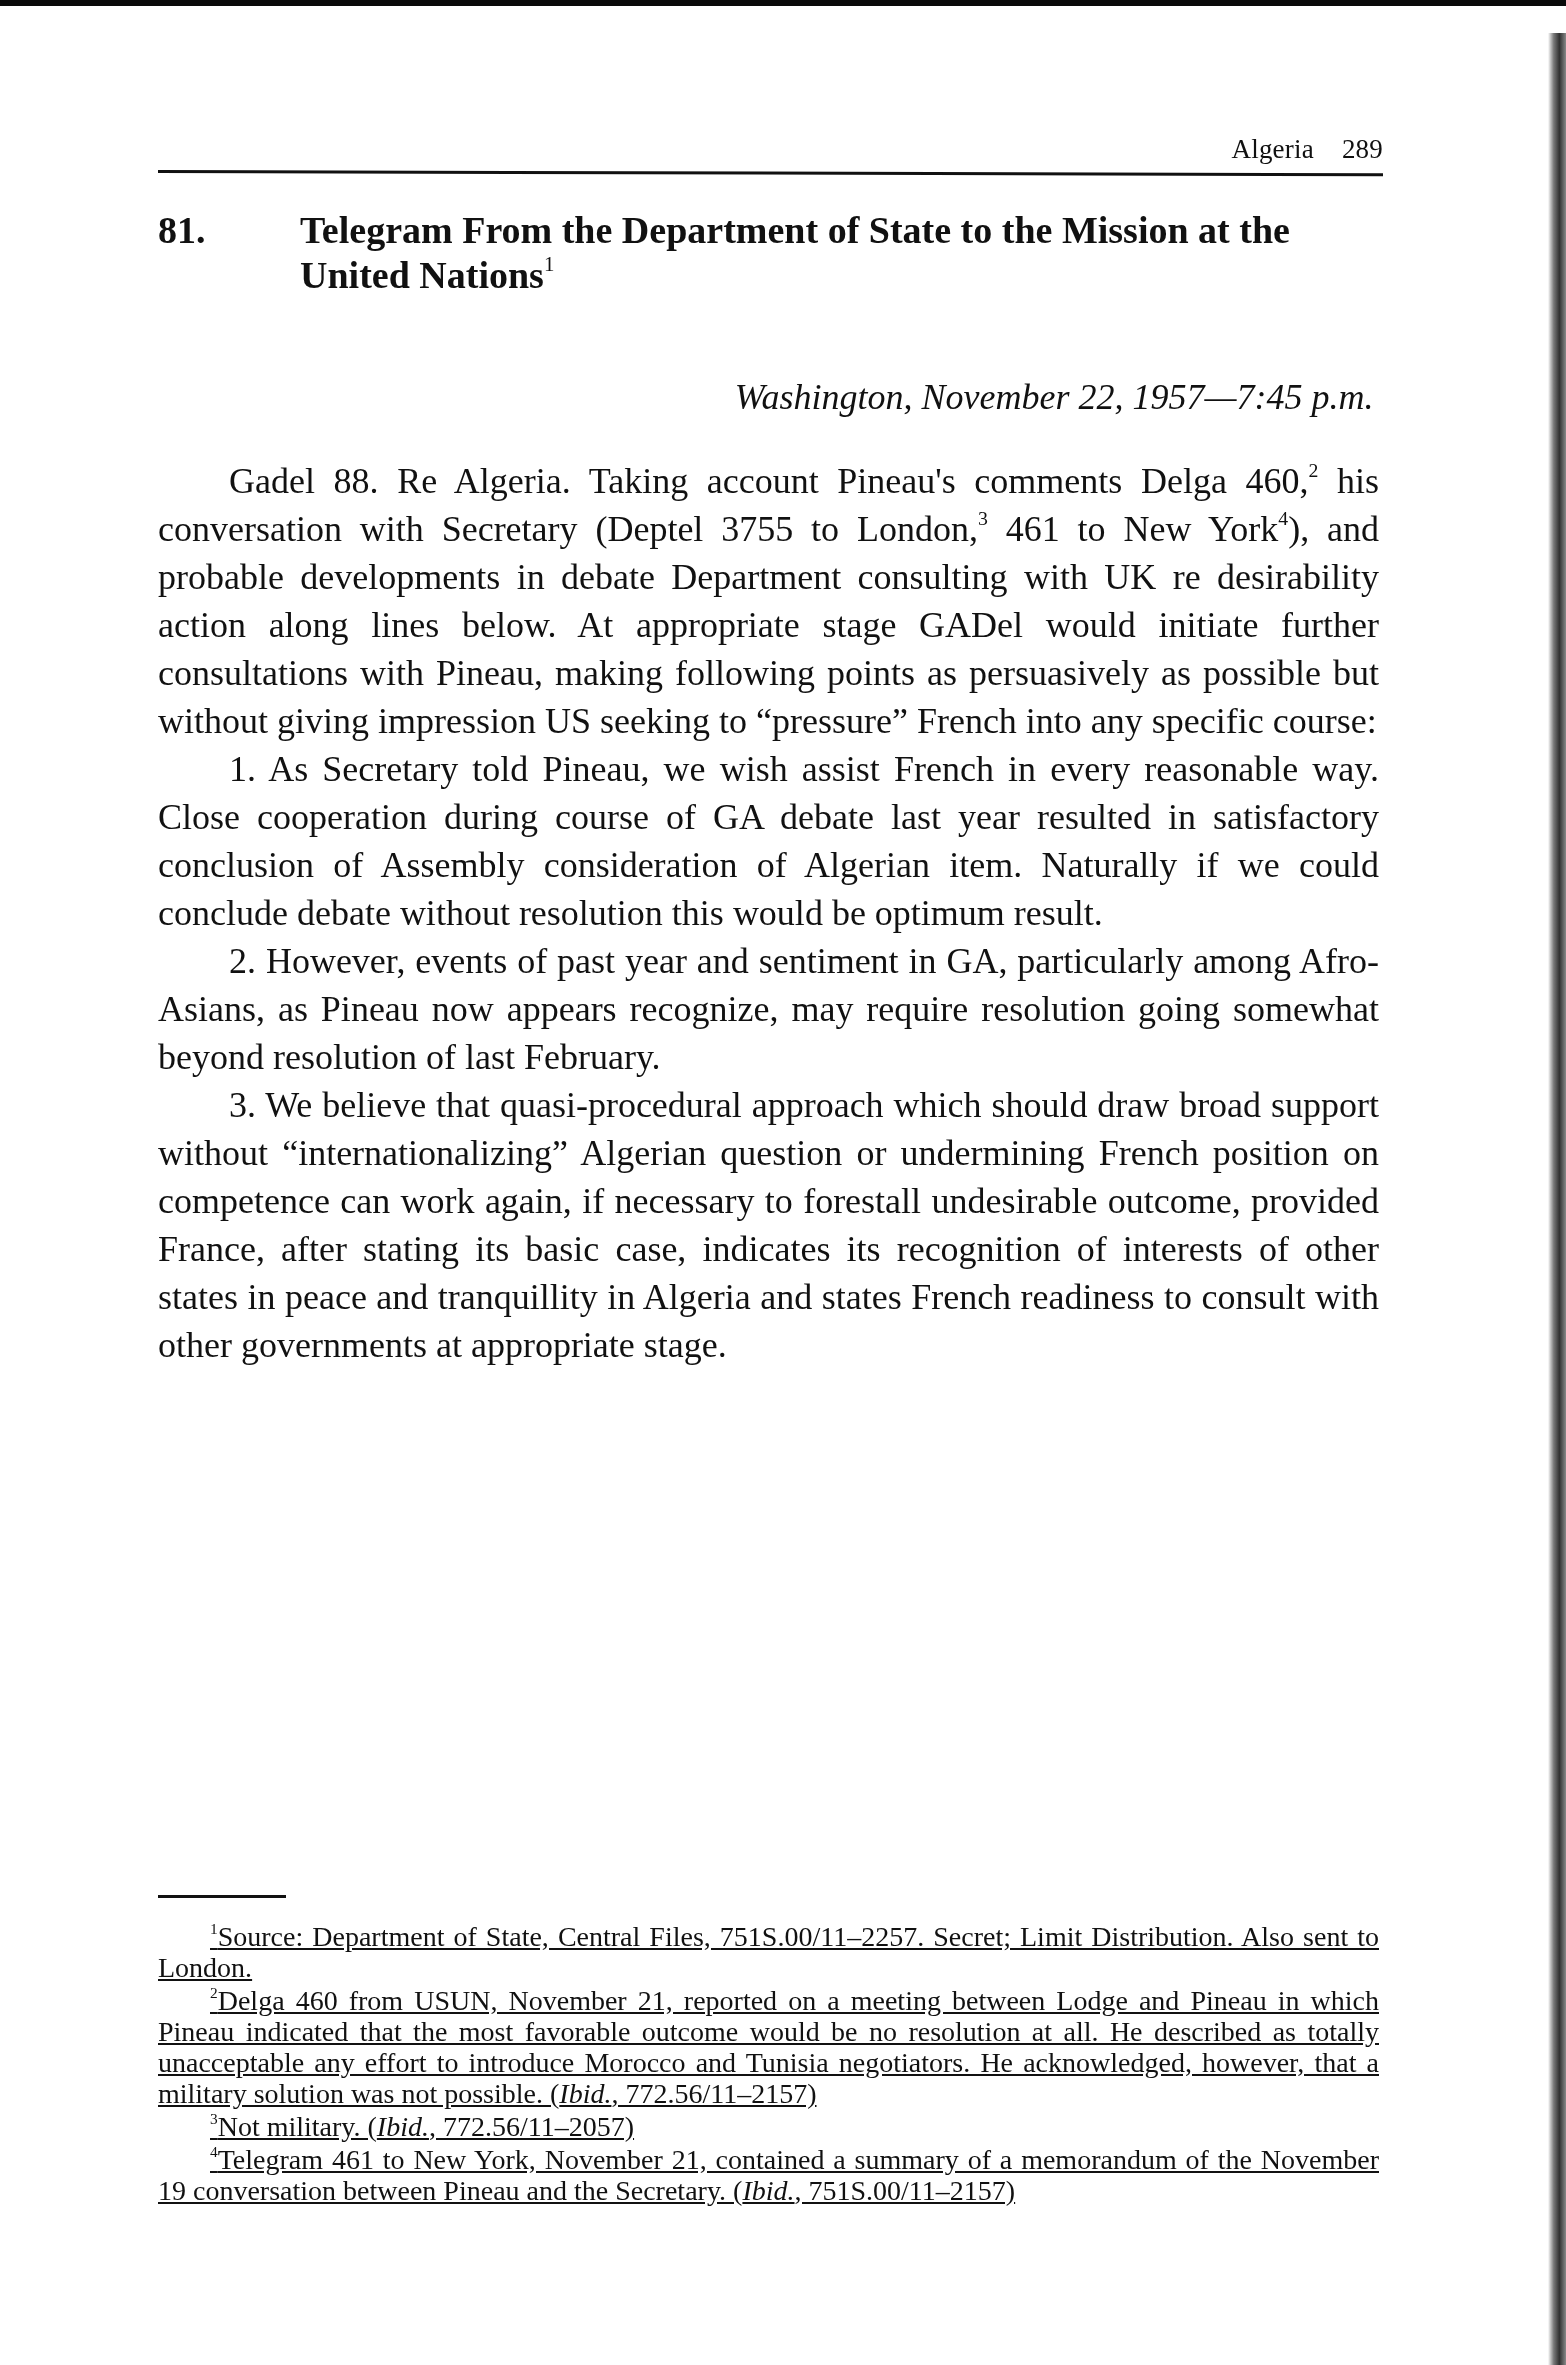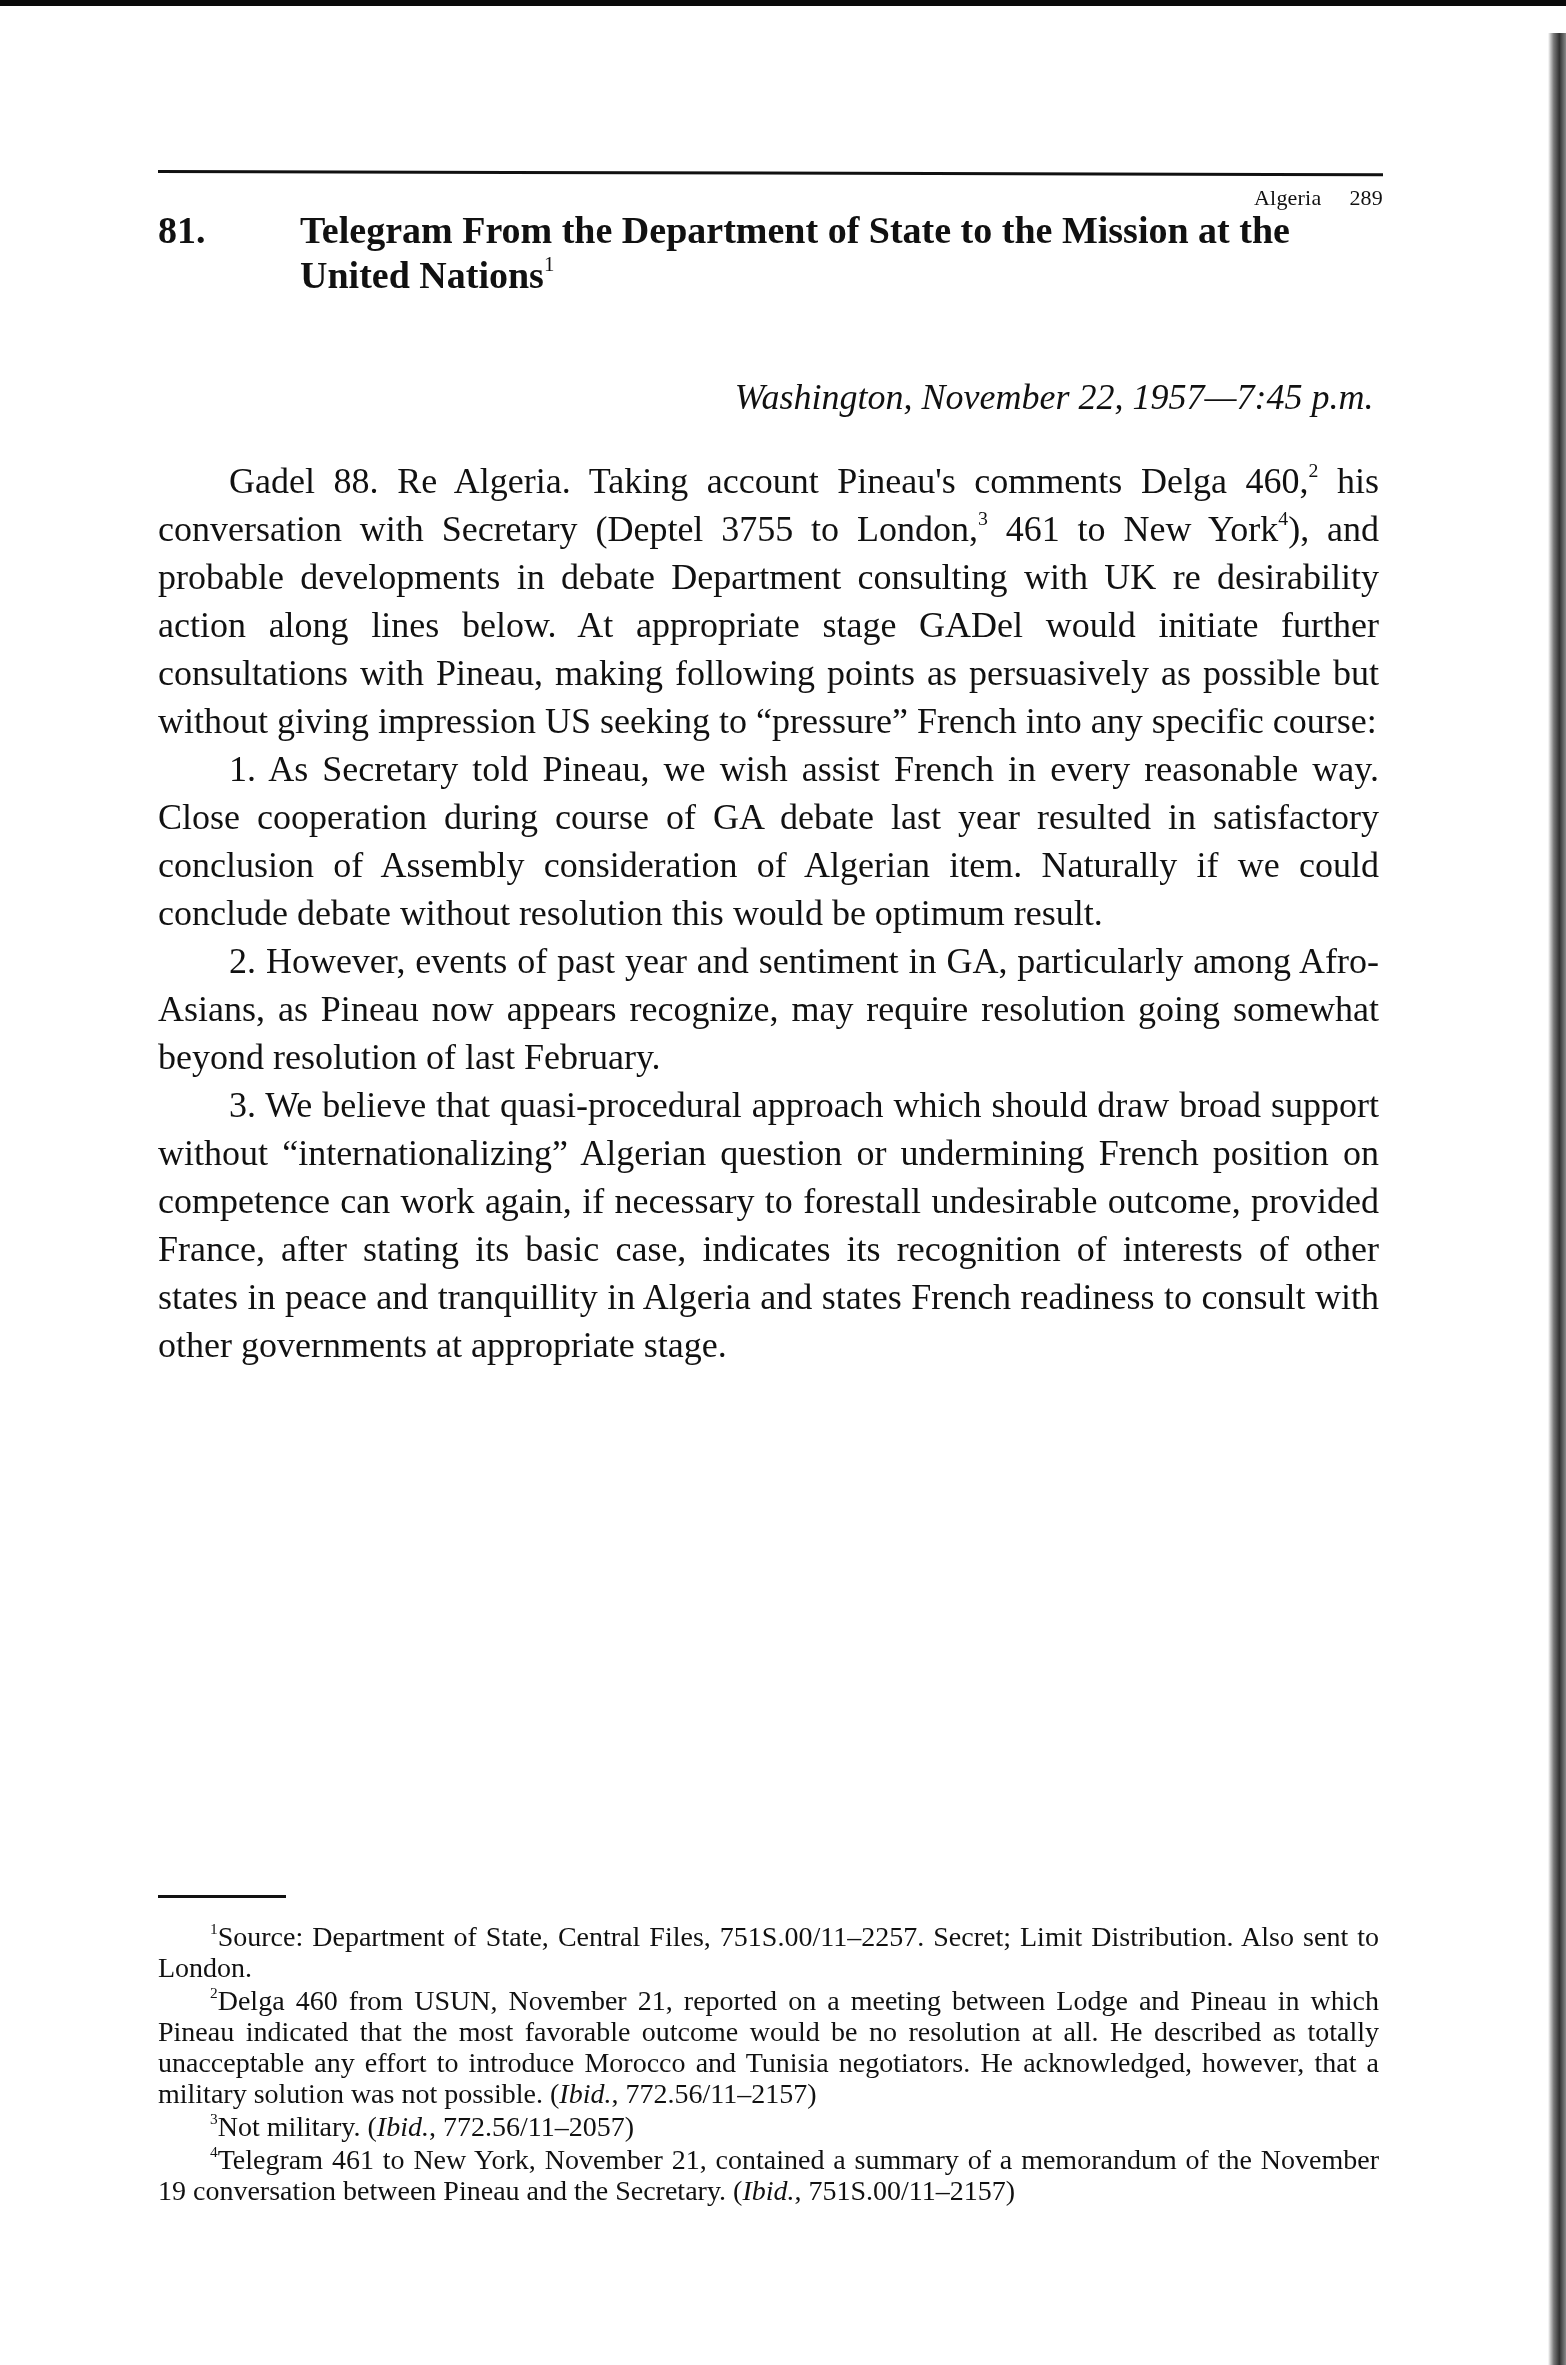--- a/index.html
+++ b/index.html
@@ -22,21 +22,21 @@
     opacity: 0.9;
   }
   .page {
     position: absolute; left: 158px; top: 0; width: 1225px;
   }
   .running-head {
     position: absolute; top: 128px; left: 0; width: 1225px; height: 43px;
   }
   .running-head .rh-text {
     position: absolute; right: 0; top: 0;
-    font-size: 22px; line-height: 43px; letter-spacing: 0.2px; margin-top: 48px;
+    font-size: 27px; line-height: 43px; letter-spacing: 0.2px;
   }
   .running-head .rh-title { margin-right: 28px; }
   .running-head .rule {
     position: absolute; left: 0; right: 0; top: 42px; height: 3.3px; background: #111;
     transform: rotate(0.15deg); transform-origin: left center;
   }
   .doc-heading {
     position: absolute; top: 208px; left: 0; width: 1225px;
     font-weight: bold; font-size: 38px; line-height: 45px;
   }
@@ -51,21 +51,21 @@
     position: absolute; top: 457px; left: 0; width: 1221px;
     font-size: 36px; line-height: 48px; text-align: justify;
   }
   .body p { margin: 0; text-indent: 71px; }
   .body p.item { text-indent: 71px; }
   .fn-rule {
     position: absolute; top: 1895px; left: 0; width: 128px; height: 3.3px; background: #111;
   }
   .footnotes {
     position: absolute; top: 1921px; left: 0; width: 1221px;
-    font-size: 28px; line-height: 31px; text-align: justify;
+    font-size: 28px; line-height: 31px; text-align: justify; text-decoration: underline;
   }
   .footnotes p { margin: 0 0 1.9px 0; text-indent: 52px; }
   .footnotes em { font-style: italic; }
 </style>
 </head>
 <body>
 
 <div class="top-band"></div>
 <div class="right-edge"></div>
 

